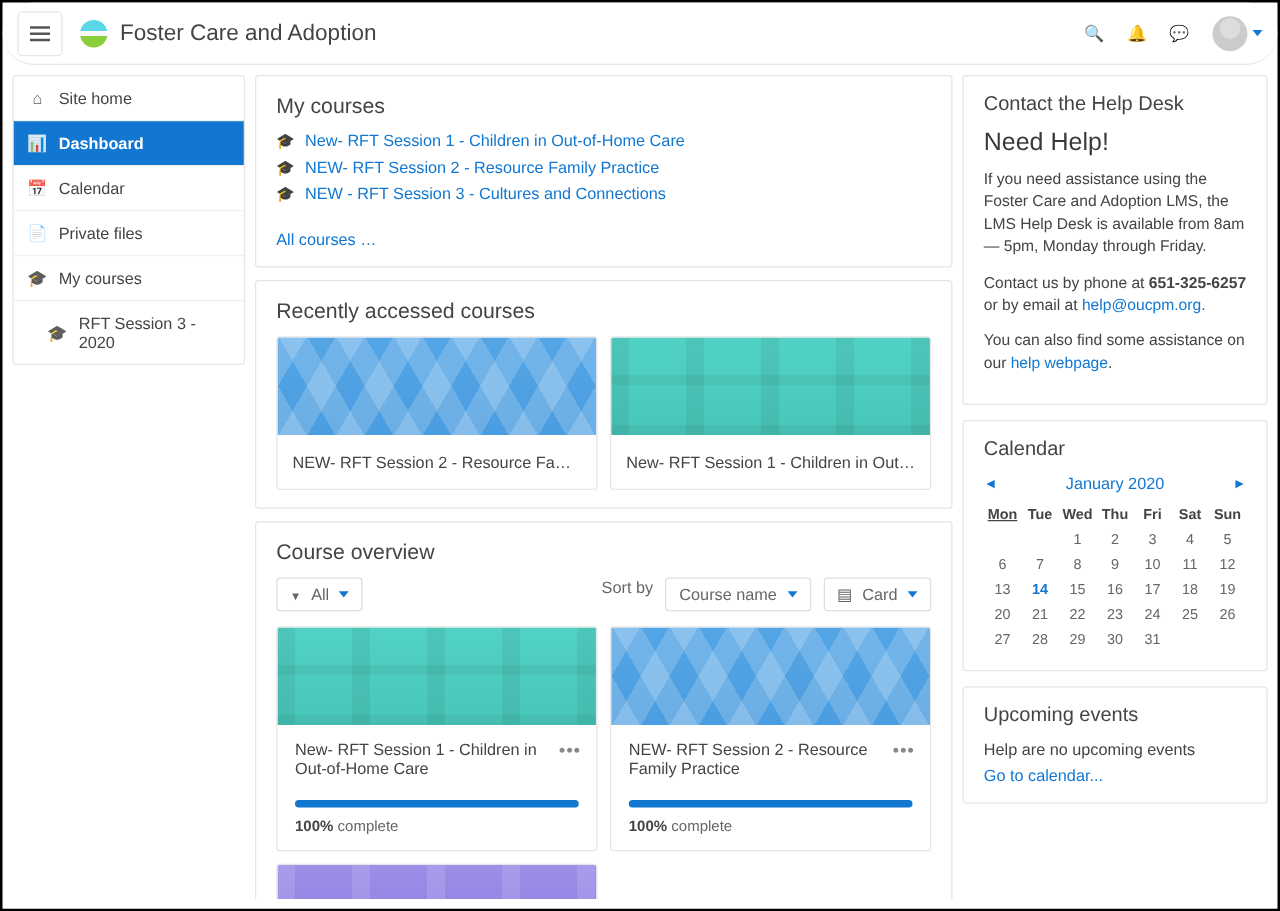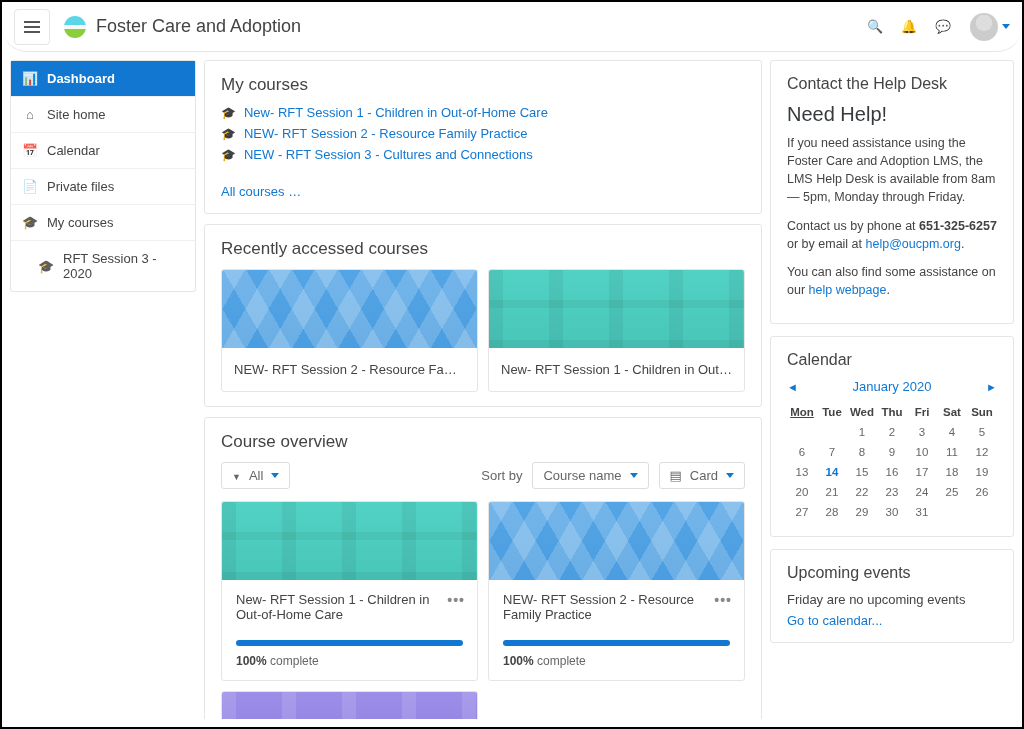--- a/index.html
+++ b/index.html
@@ -124,21 +124,21 @@
       linear-gradient(#9d8ee8,#8c7be0);
   }
   .tile-label { padding: 14px 12px; font-size: 13px; color:#444; white-space:nowrap; overflow:hidden; text-overflow:ellipsis;}
 
   
   .overview-controls { display:flex; align-items:center; justify-content:space-between; margin: 8px 0 12px; font-size:13px; }
   .dropdown-btn {
     border:1px solid #ddd; background:#fff; border-radius:3px;
     padding: 5px 10px; color:#666; font-size:13px; display:inline-flex; align-items:center; gap:8px; cursor:pointer;
   }
-  .ov-right { display:flex; align-items:center; gap:10px; }
+  .ov-right { display:flex; align-items:flex-start; gap:10px; }
   .sort-label { color:#666; }
 
   .ov-tiles { display:flex; gap:10px; flex-wrap:wrap; }
   .ov-tile {
     width: calc(50% - 5px);
     border:1px solid #e5e5e5; border-radius:3px; overflow:hidden;
     display:flex; flex-direction:column;
   }
   .ov-body { padding: 12px 14px; position:relative; }
   .ov-title { font-size: 13px; color:#444; padding-right: 18px; min-height: 34px; }
@@ -199,27 +199,27 @@
     <div class="avatar-wrap">
       <span class="avatar"></span>
       <span class="caret-down"></span>
     </div>
   </div>
 </div>
 
 <div class="page">
 
   <nav class="drawer" id="drawer">
+      <div class="drawer-item">
+        <span class="drawer-icon i-home"></span>
+        <span>Site home</span>
+      </div>
       <div class="drawer-item active">
         <span class="drawer-icon i-dash"></span>
         <span>Dashboard</span>
-      </div>
-      <div class="drawer-item">
-        <span class="drawer-icon i-home"></span>
-        <span>Site home</span>
       </div>
       <div class="drawer-item">
         <span class="drawer-icon i-cal"></span>
         <span>Calendar</span>
       </div>
       <div class="drawer-item">
         <span class="drawer-icon i-file"></span>
         <span>Private files</span>
       </div>
       <div class="drawer-item">
@@ -397,19 +397,19 @@
               <td>31</td>
               <td></td>
               <td></td>
             </tr>
           </tbody>
       </table>
     </section>
 
     <section class="card upcoming">
       <h2>Upcoming events</h2>
-      <p>Friday are no upcoming events</p>
+      <p>Help are no upcoming events</p>
       <a href="#">Go to calendar...</a>
     </section>
 
   </aside>
 
 </div>
 
 </body></html>

